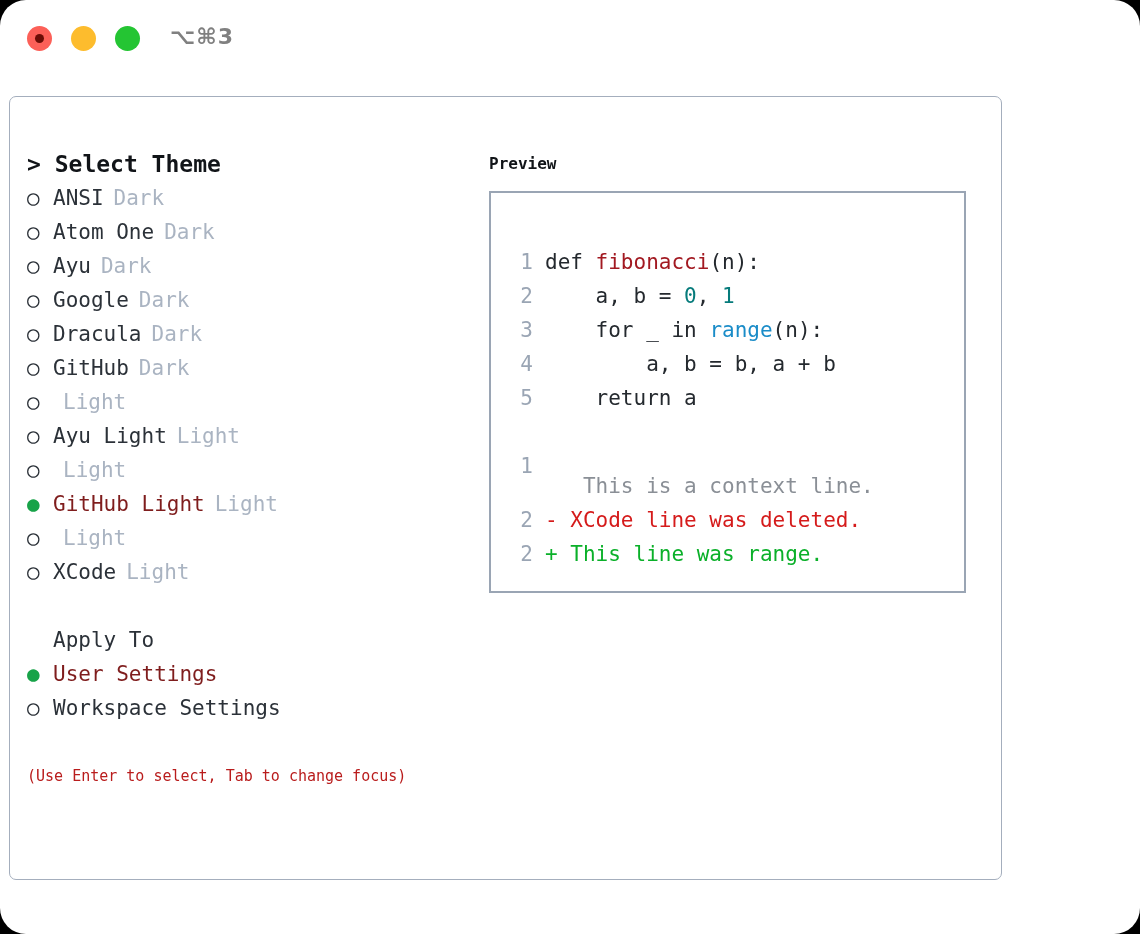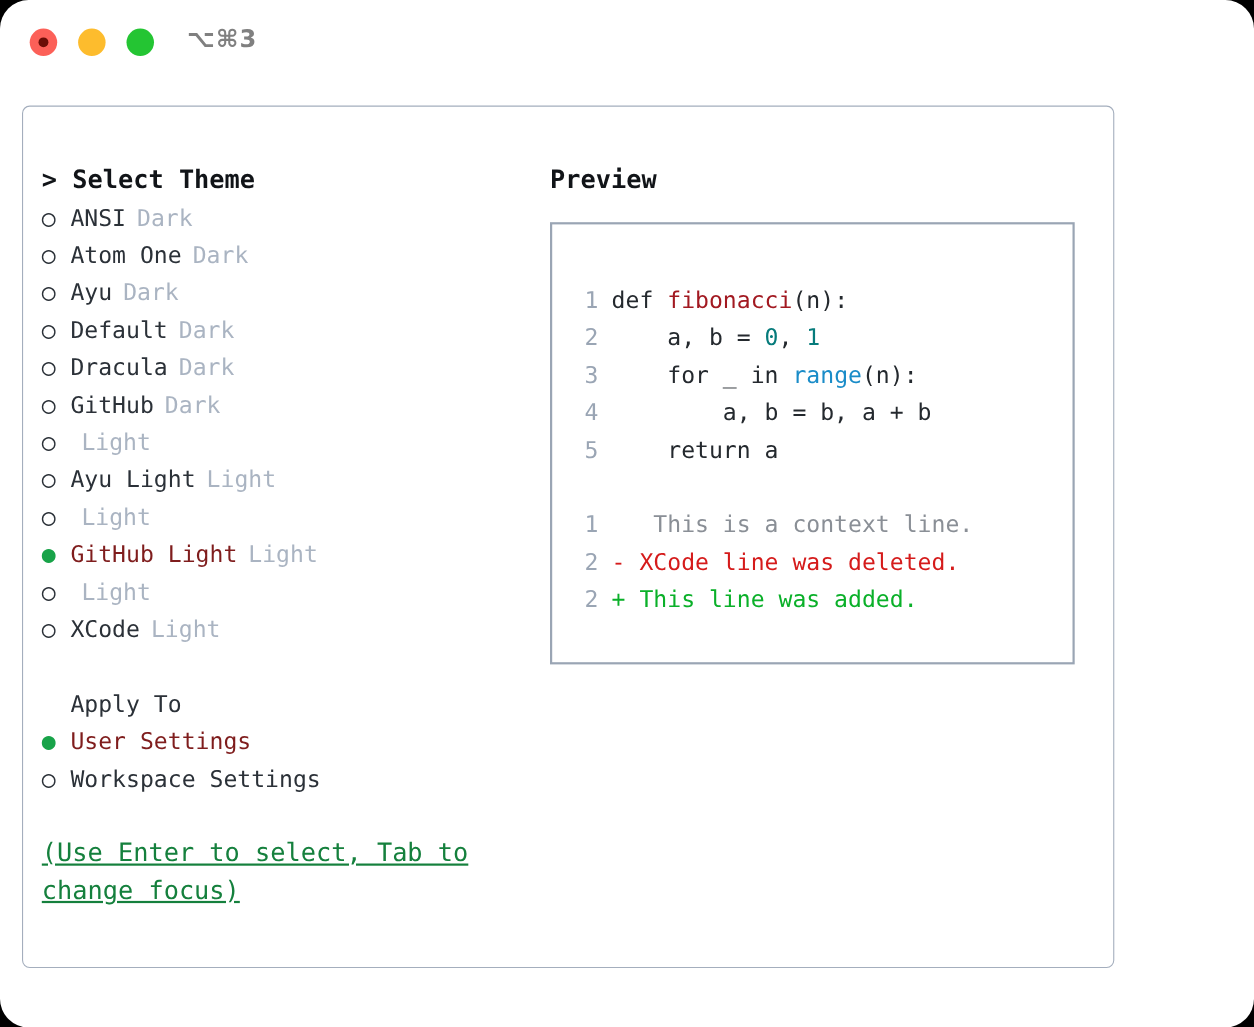--- a/index.html
+++ b/index.html
@@ -61,21 +61,21 @@
     font-family: "DejaVu Sans", sans-serif;
     font-size: 22px;
     font-weight: bold;
     letter-spacing: 1px;
     color: #808080;
   }
 
   
   .panel {
     position: absolute;
-    left: 20px; top: 96px;
+    left: 9px; top: 96px;
     width: 993px;
     height: 784px;
     border: 1.5px solid #a4aebd;
     border-radius: 7px;
     background: #ffffff;
     padding-left: 43px;
   }
 
   .content {
     position: absolute;
@@ -119,40 +119,39 @@
   .opt-row.selected .opt-label { color: #7f1d1d; }
   .opt-tag {
     color: #aab4c2;
     margin-left: 10px;
   }
 
   .section-gap { height: 34px; }
 
   .hint {
     margin-top: 34px;
-    font-size: 23px;
-    line-height: 34px;
-    color: #15803d;
+    font-size: 15px;
+    line-height: 34px;
+    color: #b91c1c;
     width: 420px;
-    text-decoration: underline;
   }
 
   
   .right-col {
     position: absolute;
     left: 479px; top: 50px;
     width: 500px;
   }
 
   .preview-title {
-    font-size: 23px;
+    font-size: 16px;
     font-weight: bold;
     color: #111418;
     line-height: 34px;
-    margin-bottom: 21px;
+    margin-bottom: 10px;
   }
 
   .code-panel {
     width: 477px;
     height: 402px;
     border: 2px solid #9aa5b4;
     background: #ffffff;
     padding: 52px 0 0 0;
   }
 
@@ -172,21 +171,21 @@
   }
   .code-text { color: #24292e; }
 
   .tok-fn    { color: #a21921; }
   .tok-num   { color: #067b7b; }
   .tok-blue  { color: #1a8cc8; }
   .tok-plain { color: #24292e; }
 
   .blank-line { height: 34px; }
 
-  .diff-ctx { color: #8a8f96; }
+  .diff-ctx { color: #8a8f96; margin-top: 20px; }
   .diff-del { color: #d51b1b; }
   .diff-add { color: #0ab029; }
 </style>
 </head>
 <body>
 
 <div class="window">
 
   <div class="titlebar">
     <div class="traffic">
@@ -201,21 +200,21 @@
     <div class="content">
 
       <div class="left-col">
 
         <div class="heading">&gt; Select Theme</div>
 
         <div id="theme-list">
             <div class="opt-row"><span class="bullet">○</span><span class="opt-label">ANSI</span><span class="opt-tag">Dark</span></div>
             <div class="opt-row"><span class="bullet">○</span><span class="opt-label">Atom One</span><span class="opt-tag">Dark</span></div>
             <div class="opt-row"><span class="bullet">○</span><span class="opt-label">Ayu</span><span class="opt-tag">Dark</span></div>
-            <div class="opt-row"><span class="bullet">○</span><span class="opt-label">Default</span><span class="opt-tag">Dark</span></div>
+            <div class="opt-row"><span class="bullet">○</span><span class="opt-label">Google</span><span class="opt-tag">Dark</span></div>
             <div class="opt-row"><span class="bullet">○</span><span class="opt-label">Dracula</span><span class="opt-tag">Dark</span></div>
             <div class="opt-row"><span class="bullet">○</span><span class="opt-label">GitHub</span><span class="opt-tag">Dark</span></div>
             <div class="opt-row"><span class="bullet">○</span><span class="opt-tag">Light</span></div>
             <div class="opt-row"><span class="bullet">○</span><span class="opt-label">Ayu Light</span><span class="opt-tag">Light</span></div>
             <div class="opt-row"><span class="bullet">○</span><span class="opt-tag">Light</span></div>
             <div class="opt-row selected"><span class="bullet sel">●</span><span class="opt-label">GitHub Light</span><span class="opt-tag">Light</span></div>
             <div class="opt-row"><span class="bullet">○</span><span class="opt-tag">Light</span></div>
             <div class="opt-row"><span class="bullet">○</span><span class="opt-label">XCode</span><span class="opt-tag">Light</span></div>
           </div>
 
@@ -242,20 +241,20 @@
               <div class="code-line"><span class="lineno">1</span><span class="code-text"><span class="tok-plain">def </span><span class="tok-fn">fibonacci</span><span class="tok-plain">(n):</span></span></div>
               <div class="code-line"><span class="lineno">2</span><span class="code-text"><span class="tok-plain">    a, b = </span><span class="tok-num">0</span><span class="tok-plain">, </span><span class="tok-num">1</span></span></div>
               <div class="code-line"><span class="lineno">3</span><span class="code-text"><span class="tok-plain">    for _ in </span><span class="tok-blue">range</span><span class="tok-plain">(n):</span></span></div>
               <div class="code-line"><span class="lineno">4</span><span class="code-text"><span class="tok-plain">        a, b = b, a + b</span></span></div>
               <div class="code-line"><span class="lineno">5</span><span class="code-text"><span class="tok-plain">    return a</span></span></div>
             </div>
           <div class="blank-line"></div>
           <div id="diff-block">
               <div class="code-line"><span class="lineno">1</span><span class="diff-ctx">   This is a context line.</span></div>
               <div class="code-line"><span class="lineno">2</span><span class="diff-del">- XCode line was deleted.</span></div>
-              <div class="code-line"><span class="lineno">2</span><span class="diff-add">+ This line was added.</span></div>
+              <div class="code-line"><span class="lineno">2</span><span class="diff-add">+ This line was range.</span></div>
             </div>
         </div>
       </div>
 
     </div>
   </div>
 </div>
 
 </body></html>

